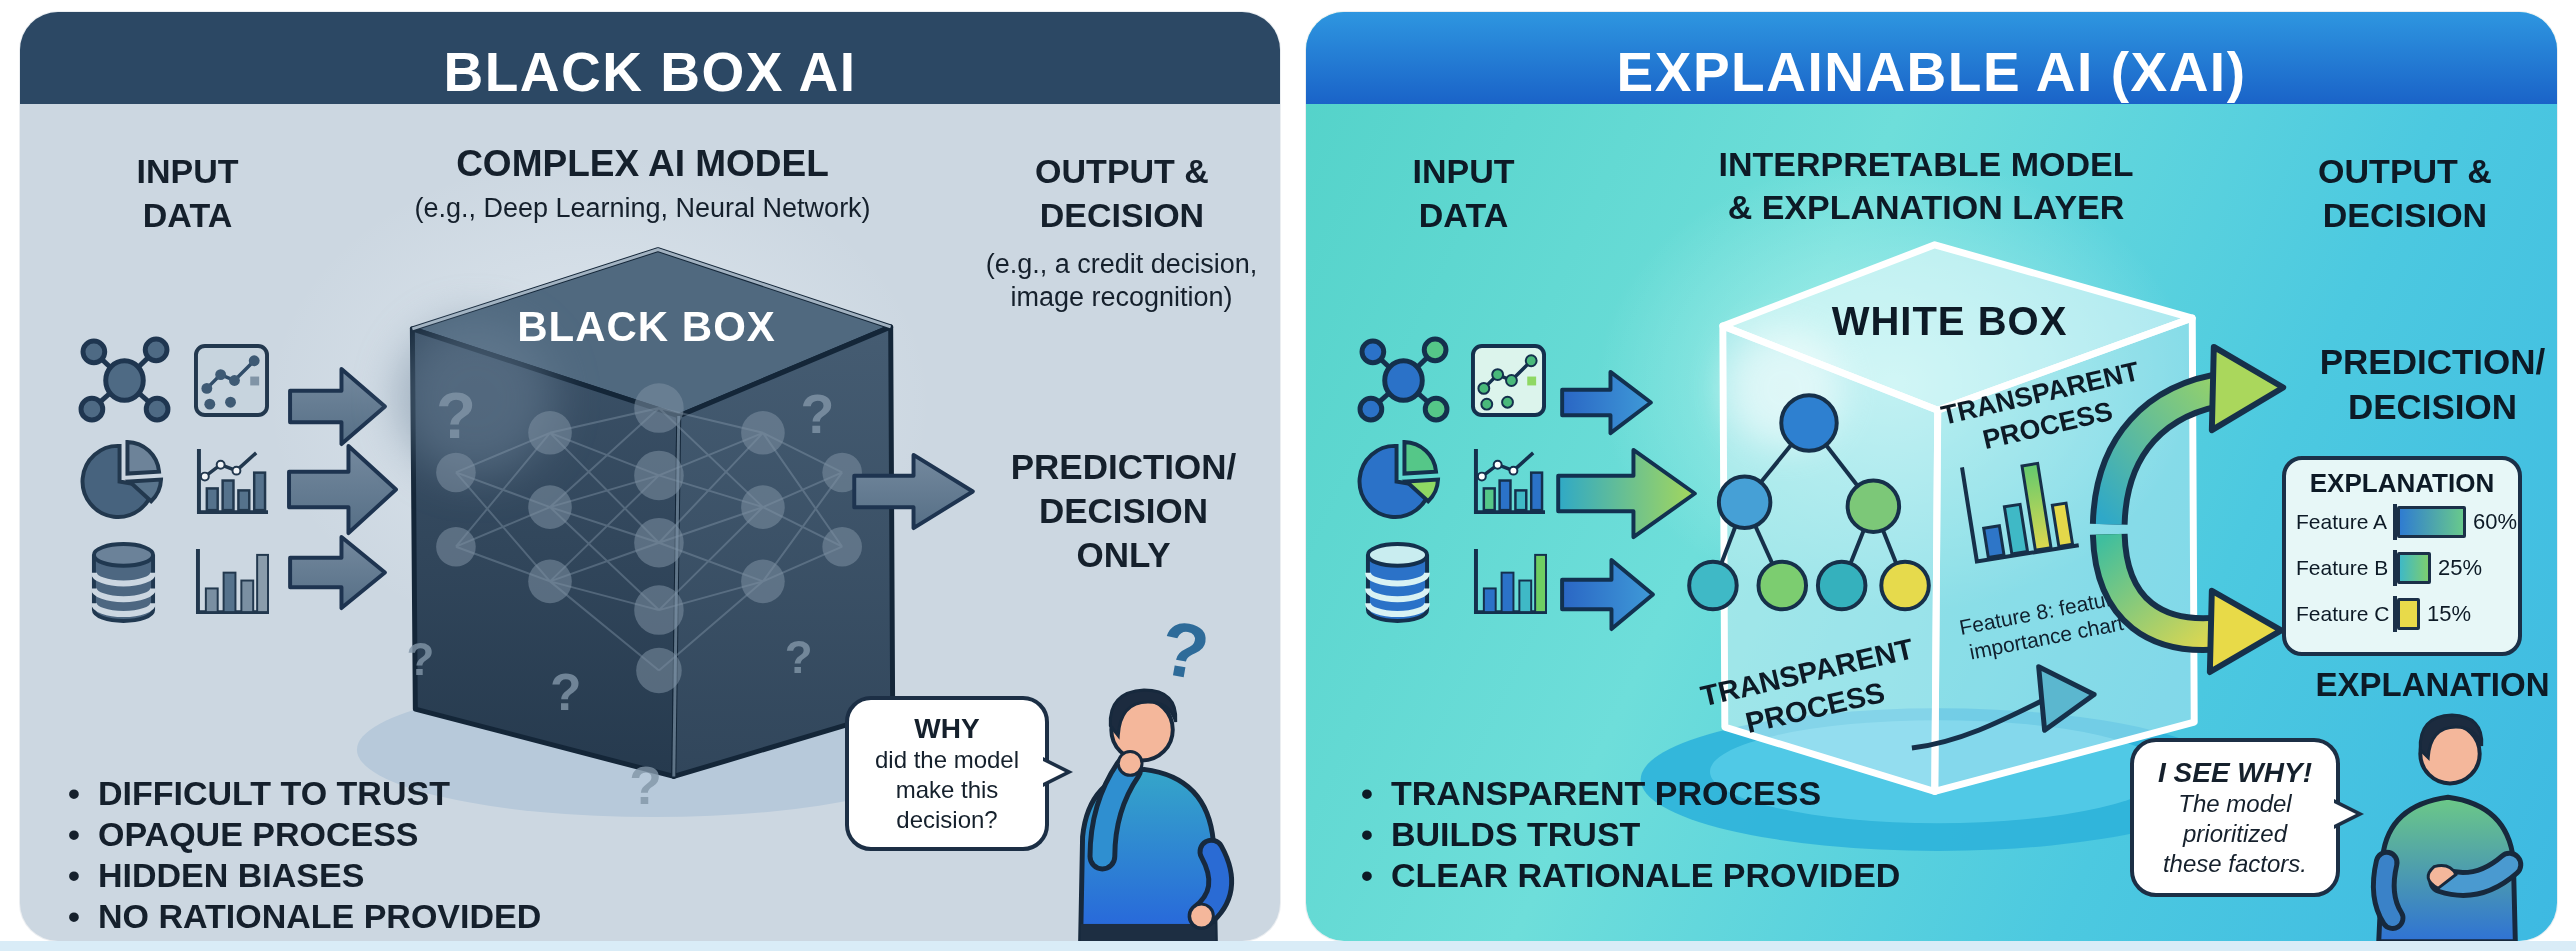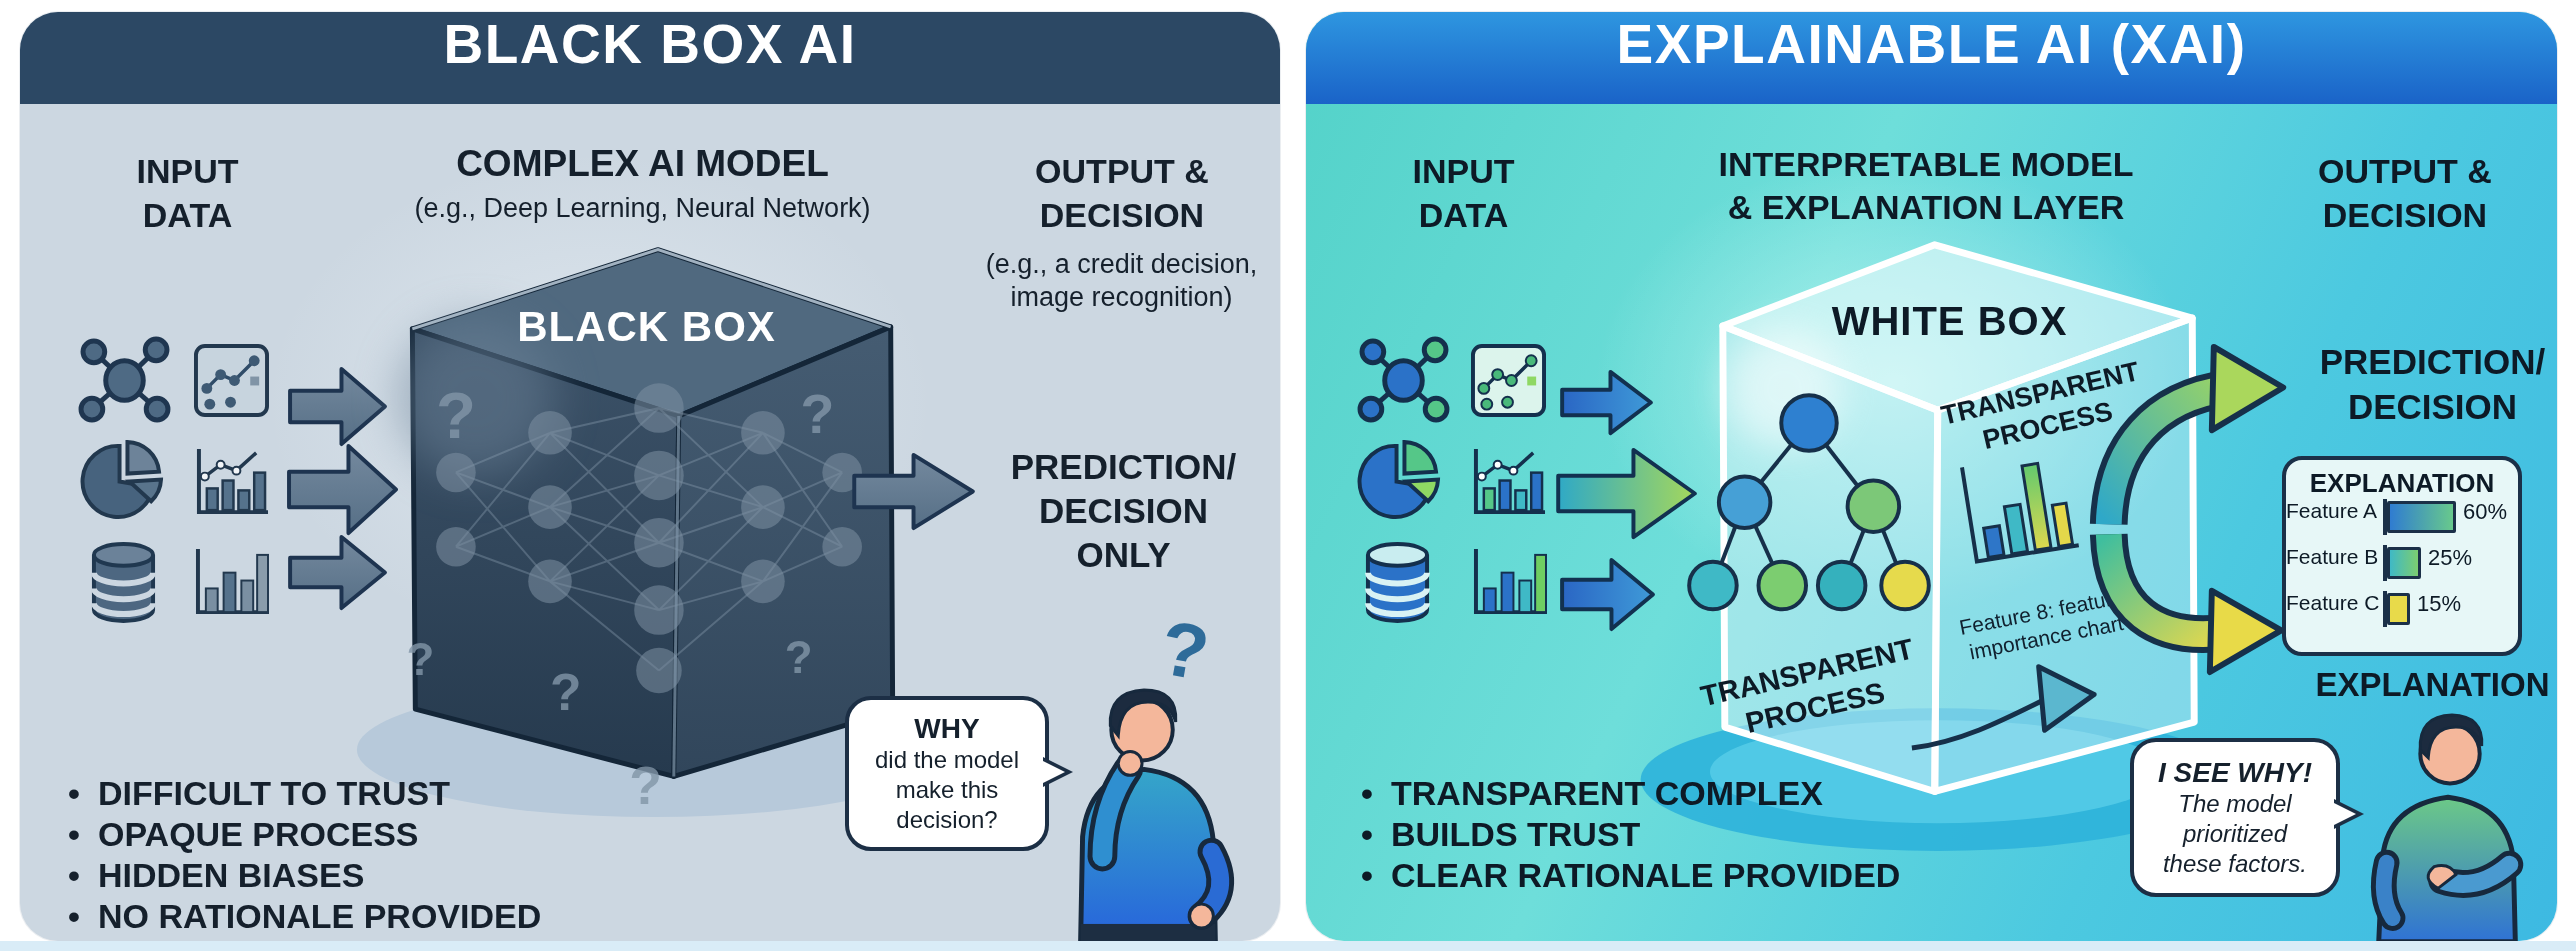--- a/index.html
+++ b/index.html
@@ -6,21 +6,21 @@
   body{width:2576px;height:951px;position:relative;overflow:hidden;background:#ffffff;
        font-family:"Liberation Sans","DejaVu Sans",sans-serif;color:#15202c;}
   .abs{position:absolute;}
   .panel{position:absolute;top:12px;height:929px;border-radius:38px;overflow:hidden;box-shadow:0 0 0 1px rgba(120,140,160,.15);}
   #panelL{left:20px;width:1260px;background:
      radial-gradient(ellipse 476px 357px at 46% 42%, rgba(236,243,248,.55), rgba(236,243,248,0) 70%),
      #ccd7e1;}
   #panelR{left:1306px;width:1251px;background:
      radial-gradient(ellipse 426px 327px at 47% 40%, rgba(220,255,250,.6), rgba(220,255,250,0) 70%),
      linear-gradient(115deg,#53d2c9 0%,#6ededa 38%,#4cc9e0 70%,#3db9e2 100%);}
-  .hdr{position:absolute;left:0;top:0;width:100%;height:92px;display:flex;align-items:flex-start;justify-content:center;
+  .hdr{position:absolute;left:0;top:0;width:100%;height:92px;display:flex;align-items:flex-end;justify-content:center;
        font-weight:700;font-size:55px;color:#fff;letter-spacing:1.5px;}
   #hdrL{background:#2c4864;}
   #hdrR{background:linear-gradient(180deg,#2e96e0 0%,#1a63c8 100%);}
   .t{position:absolute;font-weight:700;}
   .c{text-align:center;}
   .sub{font-weight:400;}
   ul.blt{list-style:none;margin:0;padding:0;}
   ul.blt li{font-weight:700;font-size:34px;line-height:41px;white-space:nowrap;}
   ul.blt .dot{display:inline-block;width:30px;text-align:left;}
   .bubble{position:absolute;background:#ffffff;border:4px solid #1c2f45;border-radius:26px;
@@ -28,21 +28,21 @@
   .bubble .bt{font-weight:700;font-size:28px;}
   .bubble .bl{font-weight:500;font-size:24px;line-height:30px;}
   .tail-o{position:absolute;right:-28px;top:57px;width:0;height:0;
           border-top:15px solid transparent;border-bottom:15px solid transparent;border-left:30px solid #1c2f45;}
   .tail-i{position:absolute;right:-20px;top:60px;width:0;height:0;
           border-top:12px solid transparent;border-bottom:12px solid transparent;border-left:24px solid #ffffff;}
   .rot{transform-origin:center center;}
   #explBox{position:absolute;left:976px;top:444px;width:240px;height:200px;background:#e7f7f7;
            border:4px solid #1b3048;border-radius:20px;box-sizing:border-box;}
   #explBox .ttl{font-weight:700;font-size:26px;text-align:center;margin-top:8px;color:#0d1a26;}
-  .frow{display:flex;align-items:flex-start;height:46px;}
+  .frow{display:flex;align-items:center;height:46px;padding-left:10px;}
   .frow .flab{width:97px;font-size:21px;font-weight:500;color:#0d1a26;white-space:nowrap;}
   .frow .fbars{border-left:4px solid #1b3048;padding:2px 0 2px 0;display:flex;align-items:center;}
   .frow .fbar{height:26px;border:3px solid #1b3048;border-radius:2px;}
   .frow .fval{font-size:22px;font-weight:400;margin-left:7px;color:#0d1a26;}
   #strip{position:absolute;left:0;top:941px;width:2576px;height:10px;background:#d9ecf7;}
   svg{position:absolute;overflow:visible;}
   .qm{font-weight:700;}
 </style>
 </head>
 <body>
@@ -457,21 +457,21 @@
       <span class="flab">Feature C</span>
       <span class="fbars">
           <span class="fbar" style="width: 17px; background: rgb(232, 218, 74);"></span>
         </span>
       <span class="fval">15%</span>
     </div>
   </div>
   <div class="t c" style="left:948px;top:654px;width:357px;font-size:33px;color:#0d1a26;">EXPLANATION</div>
 
   <ul class="blt abs" style="left:55px;top:761px;color:#0d1a26;">
-    <li><span class="dot">•</span><span>TRANSPARENT COMPLEX</span></li>
+    <li><span class="dot">•</span><span>TRANSPARENT PROCESS</span></li>
     <li><span class="dot">•</span><span>BUILDS TRUST</span></li>
     <li><span class="dot">•</span><span>CLEAR RATIONALE PROVIDED</span></li>
   </ul>
 
   <div class="bubble" style="left:824px;top:726px;width:210px;height:159px;font-style:italic;">
     <div class="bt">I SEE WHY!</div>
     <div class="bl">The model</div>
     <div class="bl">prioritized</div>
     <div class="bl">these factors.</div>
     <span class="tail-o"></span>

